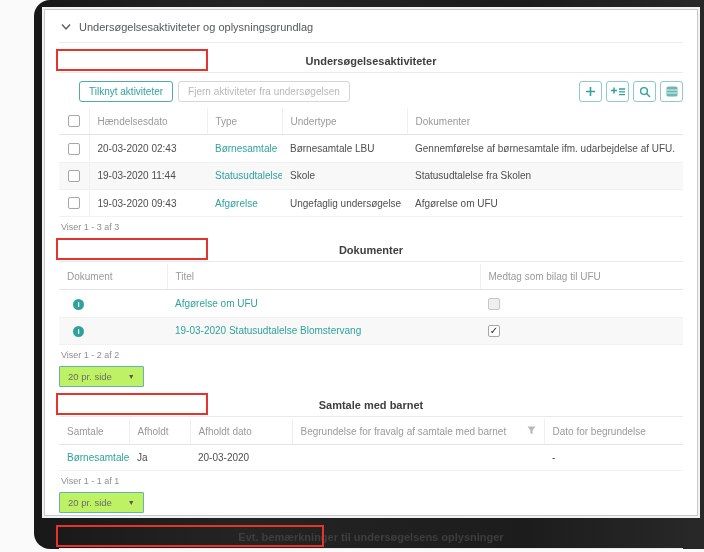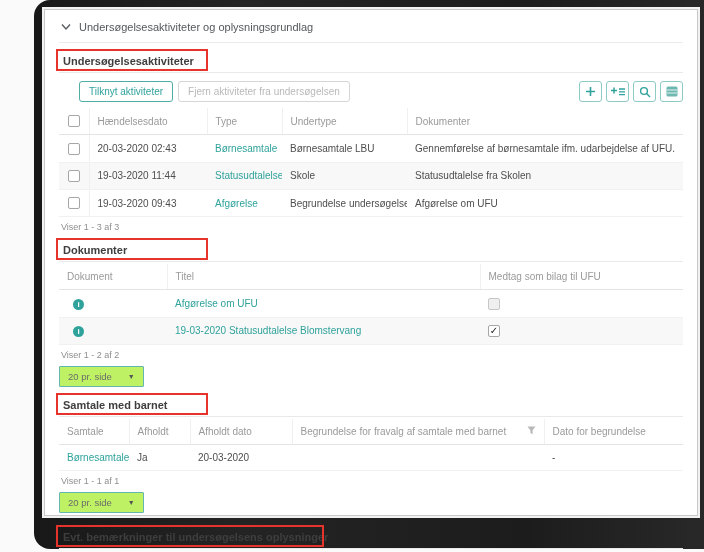--- a/index.html
+++ b/index.html
@@ -11,21 +11,21 @@
           background:#ffffff; border:1px solid #c9c9c9; box-shadow:0 0 0 2px #f2f2f2; }
   .content { padding:0 14px; }
 
   
   .collapse-row { display:flex; align-items:center; gap:8px; padding:11px 2px 9px 2px;
                   border-bottom:1px solid #ececec; color:#54585c; font-size:11px; }
   .chev-down { width:10px; height:8px; flex:0 0 auto; }
 
   
   .sec-title { position:relative; margin-top:8px; padding:4px 4px 5px 4px;
-               border-bottom:1px solid #e9e9e9; font-weight:bold; font-size:11px; color:#3e3e3e; }
+               border-bottom:1px solid #e9e9e9; font-weight:bold; font-size:11px; color:#3e3e3e;text-align:center; }
   .ann { position:absolute; left:-3px; top:-2px; height:22px; border:2px solid #e6342c; pointer-events:none; }
   .ann-w150 { width:152px; } .ann-w268 { width:268px; }
 
   
   .btn-row { display:flex; align-items:center; margin-top:8px;padding-left:20px; }
   .btn { font-size:10px; padding:4px 9px; border-radius:3px; background:#fff; cursor:pointer;
          font-family:"Liberation Sans", sans-serif; }
   .btn-teal { border:1px solid #4fada6; color:#2fa29b; }
   .btn-disabled { border:1px solid #d6d6d6; color:#b9b9b9; margin-left:5px; }
   .spacer { flex:1; }
@@ -143,21 +143,21 @@
             <td class="cbcol"><span class="cb-box"></span></td>
             <td>19-03-2020 11:44</td>
             <td><span class="link">Statusudtalelse</span></td>
             <td>Skole</td>
             <td>Statusudtalelse fra Skolen</td>
           </tr>
           <tr>
             <td class="cbcol"><span class="cb-box"></span></td>
             <td>19-03-2020 09:43</td>
             <td><span class="link">Afgørelse</span></td>
-            <td>Begrundelse undersøgelse</td>
+            <td>Ungefaglig undersøgelse</td>
             <td>Afgørelse om UFU</td>
           </tr>
         </tbody>
       </table>
       <div class="pagination">Viser 1 - 3 af 3</div>
 
       
       <div class="sec-title">
         <span class="ann ann-w150"></span>
         <span>Dokumenter</span>

